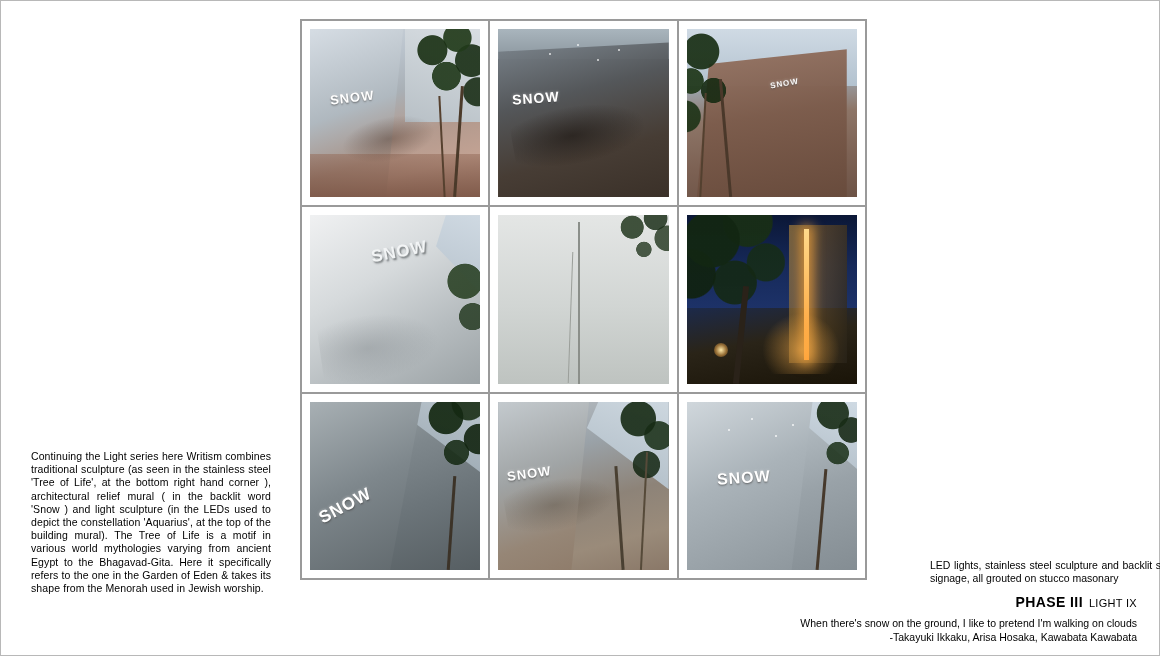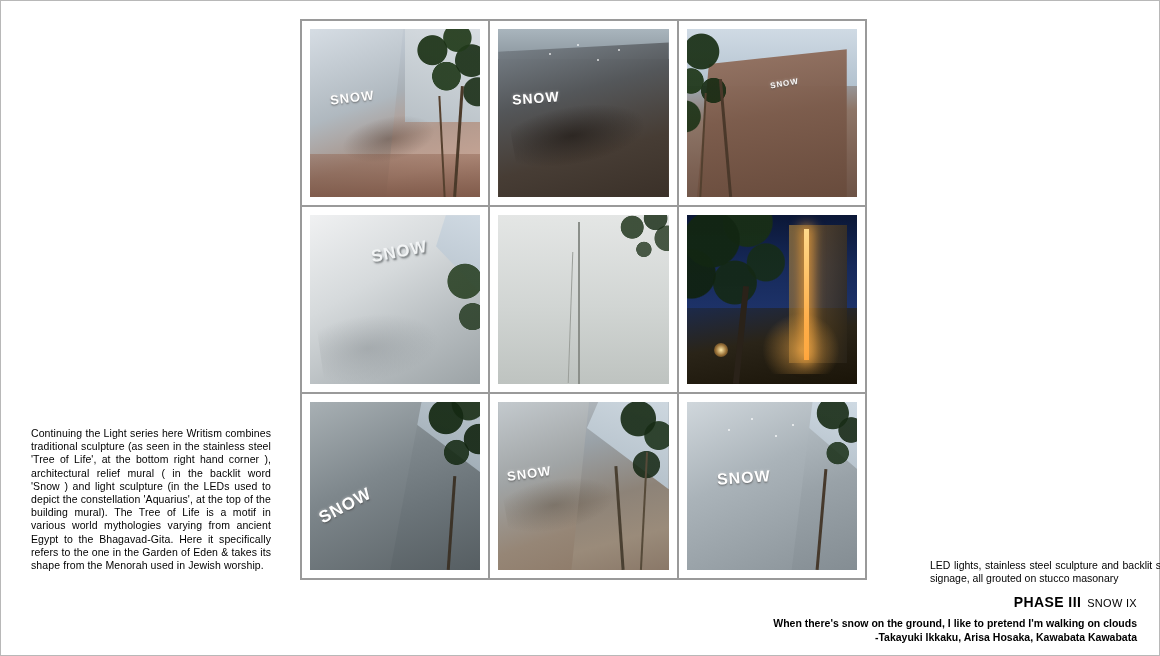--- a/index.html
+++ b/index.html
@@ -19,21 +19,21 @@
     height: 656px;
     background: #ffffff;
     border: 1px solid #b8b8b8;
     box-sizing: border-box;
   }
 
   
   .left-text {
     position: absolute;
     left: 30px;
-    top: 426px;
+    top: 449px;
     width: 240px;
     font-size: 10.5px;
     line-height: 13.2px;
     color: #000000;
     text-align: justify;
     letter-spacing: 0.1px;
   }
 
   
   .right-caption {
@@ -71,21 +71,20 @@
   }
   .quote {
     position: absolute;
     left: 400px;
     top: 615px;
     width: 736px;
     text-align: right;
     font-size: 10.5px;
     line-height: 14px;
     color: #000000;
-    font-weight: bold;
   }
   .quote .attrib {
     display: block;
   }
 
   
   .grid {
     position: absolute;
     left: 299px;
     top: 18px;
@@ -395,21 +394,21 @@
         <div class="speck" style="left:62%; top:13%;"></div>
         <div class="snow-word" style="left:18%; top:40%; font-size:16px; transform:rotate(-4deg);">SNOW</div>
       </div>
     </div>
 
   </div>
 
   <div class="right-caption">LED lights, stainless steel sculpture and backlit steel signage, all grouted on stucco masonary</div>
 
   <div class="title-row">
-    <span class="title-main">PHASE III</span><span class="title-phase">SNOW IX</span>
+    <span class="title-main">PHASE III</span><span class="title-phase">LIGHT IX</span>
   </div>
 
   <div class="quote">
     <span>When there's snow on the ground, I like to pretend I'm walking on clouds</span>
     <span class="attrib">-Takayuki Ikkaku, Arisa Hosaka, Kawabata Kawabata</span>
   </div>
 
 </div>
 
 </body></html>

